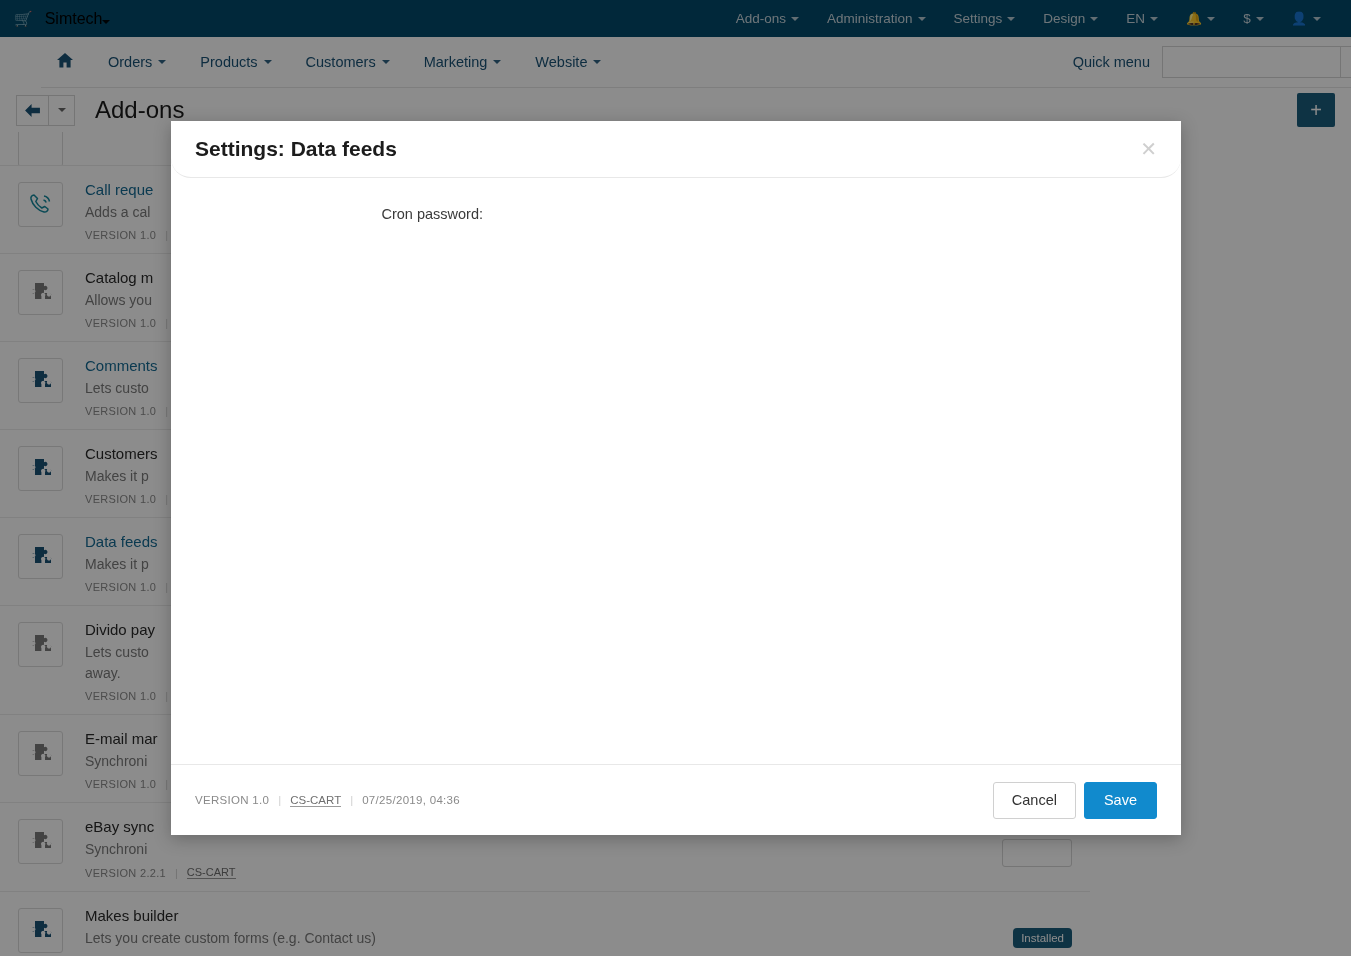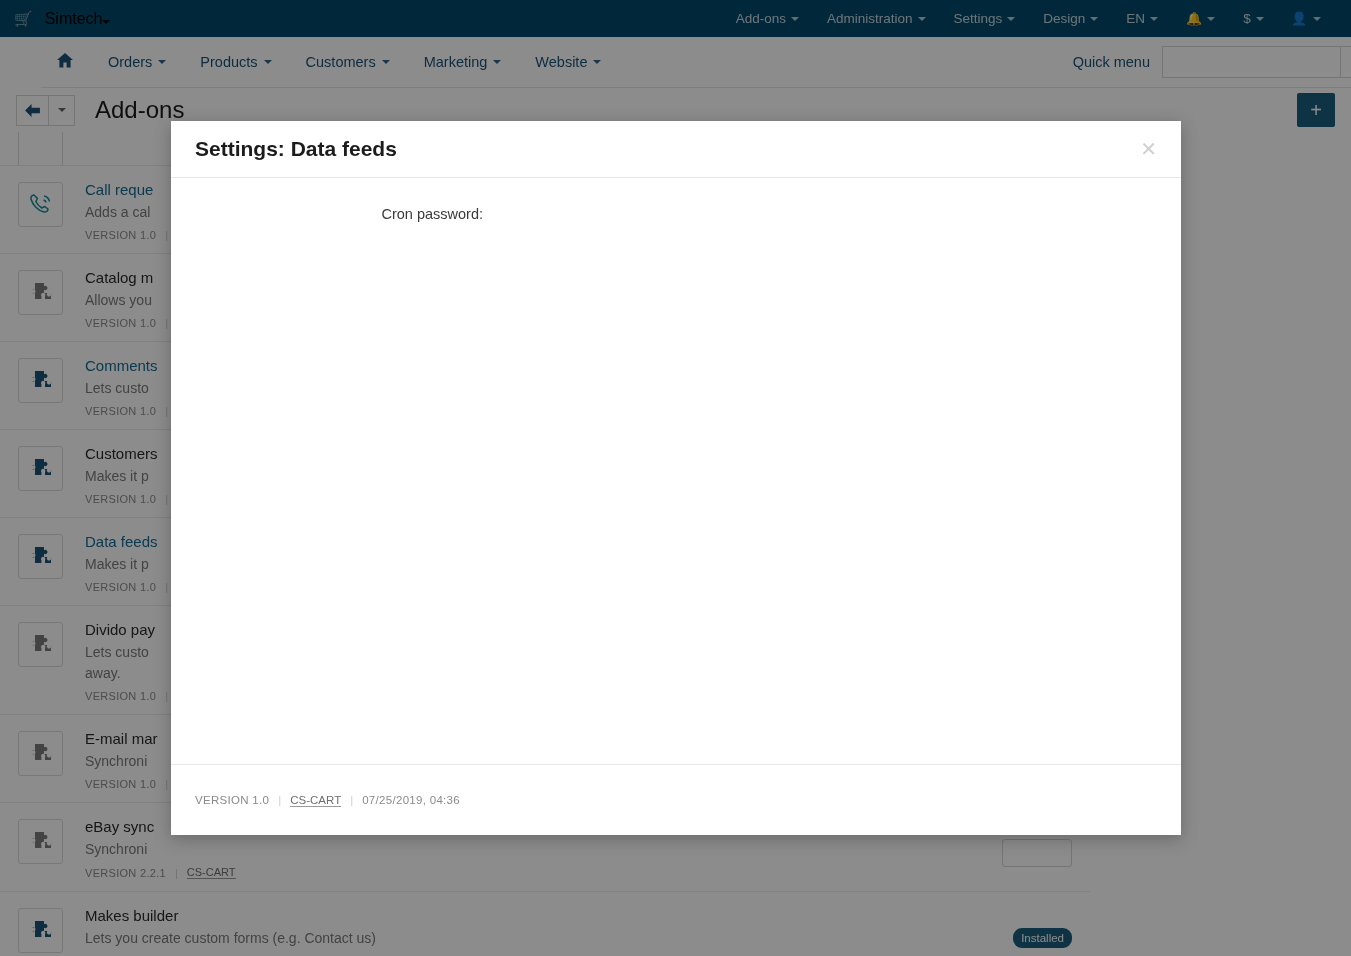--- a/index.html
+++ b/index.html
@@ -109,41 +109,41 @@
   .addon-name.link { color: #156a93; }
   .addon-name.plain { color: #2a2a2a; }
   .addon-desc { font-size: 14px; color: #7a7a7a; line-height: 21px; margin-bottom: 6px; }
   .addon-meta { display: flex; align-items: center; gap: 9px; font-size: 11px; }
   .meta-version { color: #8a8a8a; letter-spacing: .3px; }
   .meta-sep { color: #d0d0d0; }
   .meta-vendor { color: #6f6f6f; border-bottom: 1px solid #9a9a9a; }
   .addon-right { margin-left: 12px; display: flex; align-items: center; padding-top: 22px; }
   .badge-installed {
     background: #1b5d7d; color: #fff; font-size: 11.5px;
-    padding: 4px 8px; border-radius: 9px; white-space: nowrap;
+    padding: 4px 8px; border-radius: 4px; white-space: nowrap;
   }
   .ghost-btn {
     width: 70px; height: 28px; border: 1px solid #d5d5d5; background: #fff; border-radius: 3px;
   }
 
   
   .overlay {
     position: absolute; inset: 0; background: rgba(0,0,0,0.45); z-index: 10;
   }
 
   
   .modal {
     position: absolute; top: 121px; left: 171px; width: 1010px; height: 714px;
     background: #ffffff; z-index: 20;
     box-shadow: 0 4px 16px rgba(0,0,0,0.25);
     display: flex; flex-direction: column;
   }
   .modal-header {
     height: 57px; min-height: 57px; border-bottom: 1px solid #e8e8e8;
-    display: flex; align-items: center; padding: 0 24px;
+    display: flex; align-items: center; padding: 0 24px; border-radius: 20px;
   }
   .modal-title { font-size: 21px; font-weight: bold; color: #1c1c1c; }
   .modal-close {
     margin-left: auto; color: #cfcfcf; font-size: 20px; line-height: 1; cursor: pointer;
   }
   .modal-body { flex: 1; padding: 28px 24px; overflow: hidden; }
   .form-row { display: flex; align-items: center; }
   .form-label {
     width: 310px; text-align: right; padding-right: 22px;
     font-size: 14.5px; color: #3a3a3a;
@@ -459,16 +459,20 @@
     </div>
 
     <div class="modal-footer">
       <div class="footer-meta">
         <span class="meta-version">VERSION 1.0</span>
         <span class="meta-sep">|</span>
         <span class="meta-vendor">CS-CART</span>
         <span class="meta-sep">|</span>
         <span class="meta-version">07/25/2019, 04:36</span>
       </div>
+      <div class="footer-actions">
+        <button class="btn-cancel">Cancel</button>
+        <button class="btn-save">Save</button>
+      </div>
     </div>
   </div>
 
 </div>
 
 </body></html>

